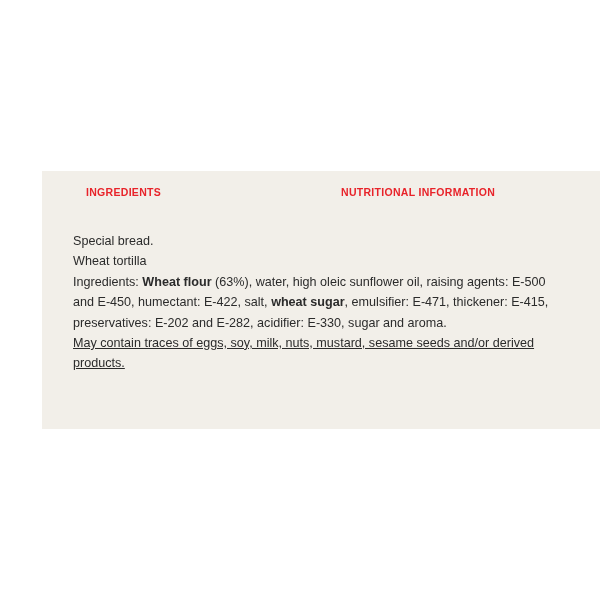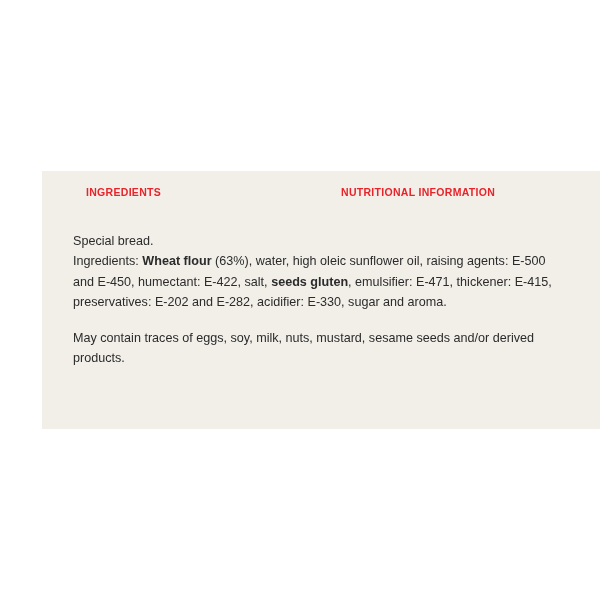--- a/index.html
+++ b/index.html
@@ -47,38 +47,39 @@
   .content {
     padding: 18px 40px 0 31px;
     color: #2b2b2b;
     font-size: 12.6px;
     line-height: 1.62;
   }
   .content p {
     margin: 0;
   }
   .content .para-gap {
-    margin-top: 15px;
+    text-decoration: underline;
   }
   .content b {
     font-weight: bold;
     margin-top: 16px;
   }
 </style>
 </head>
 <body>
 
 <div class="panel">
 
   <div class="tabs">
     <div class="tab tab-ingredients">INGREDIENTS</div>
     <div class="tab tab-nutrition">NUTRITIONAL INFORMATION</div>
   </div>
 
   <div class="content">
     <p>Special bread.</p>
+    <p>Wheat tortilla</p>
     <p>
-      <span>Ingredients: </span><b>Wheat flour</b><span> (63%), water, high oleic sunflower oil, raising agents: E-500 and E-450, humectant: E-422, salt, </span><b>seeds gluten</b><span>, emulsifier: E-471, thickener: E-415, preservatives: E-202 and E-282, acidifier: E-330, sugar and aroma.</span>
+      <span>Ingredients: </span><b>Wheat flour</b><span> (63%), water, high oleic sunflower oil, raising agents: E-500 and E-450, humectant: E-422, salt, </span><b>wheat sugar</b><span>, emulsifier: E-471, thickener: E-415, preservatives: E-202 and E-282, acidifier: E-330, sugar and aroma.</span>
     </p>
     <p class="para-gap">May contain traces of eggs, soy, milk, nuts, mustard, sesame seeds and/or derived products.</p>
   </div>
 
 </div>
 
 </body></html>

